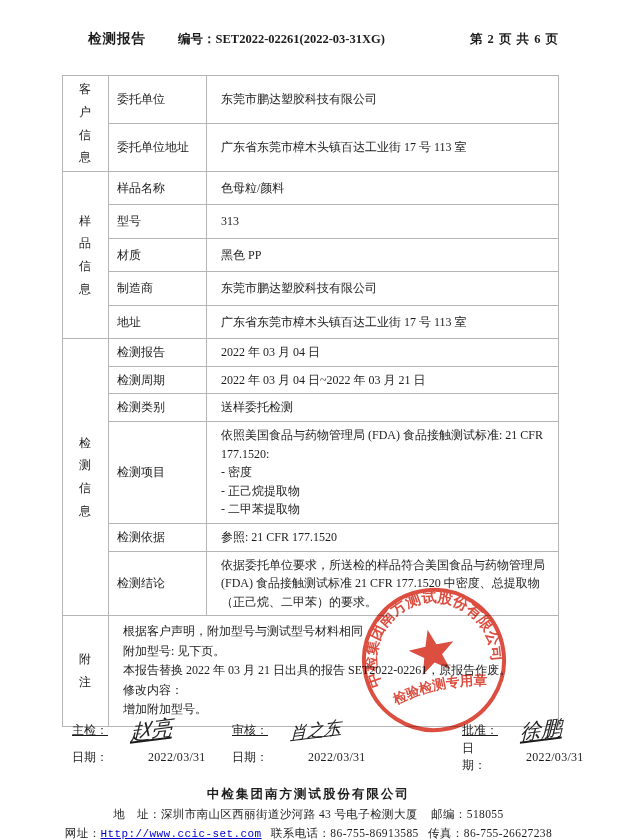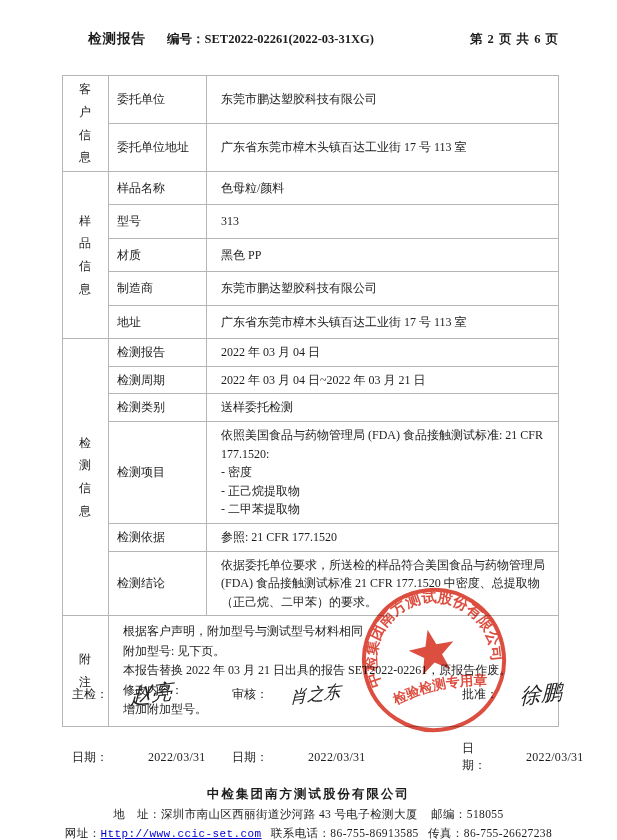--- a/index.html
+++ b/index.html
@@ -4,36 +4,36 @@
 <style>
   * { margin:0; padding:0; box-sizing:border-box; }
   html,body { background:#ffffff; }
   body { font-family:"Liberation Serif", serif; color:#1c1c1c; }
   .page { position:relative; width:617px; height:840px; background:#fff; overflow:hidden; }
 
   
   .header { position:absolute; top:16px; left:62px; width:497px; height:46px; display:flex; align-items:center; }
   .logo-wrap { width:52px; height:46px; flex:0 0 auto; }
   .hdr-title { font-weight:bold; font-size:13.5px; margin-left:26px; letter-spacing:1px; }
-  .hdr-no { font-weight:bold; font-size:12.5px; margin-left:21px; white-space:nowrap; }
+  .hdr-no { font-weight:bold; font-size:12.5px; margin-left:32px; white-space:nowrap; }
   .hdr-page { font-weight:bold; font-size:12.5px; margin-left:auto; white-space:nowrap; letter-spacing:1px; }
 
   
   table.report { position:absolute; top:75px; left:62px; width:497px; border-collapse:collapse; table-layout:fixed; }
   table.report td { border:1.5px solid #b5b5b5; font-size:12px; vertical-align:middle; }
   td.sec { width:46px; text-align:center; padding:2px 4px; }
   td.sec .vlab { width:2em; margin:0 auto; word-break:break-all; line-height:1.9; letter-spacing:1px; }
   td.lab { width:98px; padding-left:8px; }
   td.val { padding:4px 8px 4px 14px; line-height:1.55; }
   .preline { white-space:pre-line; }
   .notes-cell { padding:6px 8px 6px 14px !important; vertical-align:top !important; }
   .notes-cell div { line-height:1.62; }
 
   
-  .sig-grid { position:absolute; left:72px; top:680px; width:490px; display:grid; grid-template-columns:160px 190px 1fr; }
+  .sig-grid { position:absolute; left:72px; top:716px; width:490px; display:grid; grid-template-columns:160px 190px 1fr;text-decoration:underline; }
   .sig-cell { display:flex; align-items:center; }
   .sig-label { font-size:12px; white-space:nowrap; }
   .handwrite { font-size:21px; font-style:italic; font-family:"DejaVu Serif", serif; transform:rotate(-7deg) skewX(-8deg); margin-left:22px; color:#222; white-space:nowrap; }
   .date-grid { position:absolute; left:72px; top:740px; width:490px; display:grid; grid-template-columns:160px 190px 1fr; }
   .date-cell { display:flex; align-items:center; font-size:12px; }
   .date-val { margin-left:40px; letter-spacing:.3px; }
 
   
   .stamp { position:absolute; left:358px; top:584px; width:152px; height:152px; transform:rotate(-12deg); opacity:.9; mix-blend-mode:multiply; pointer-events:none; }
 

